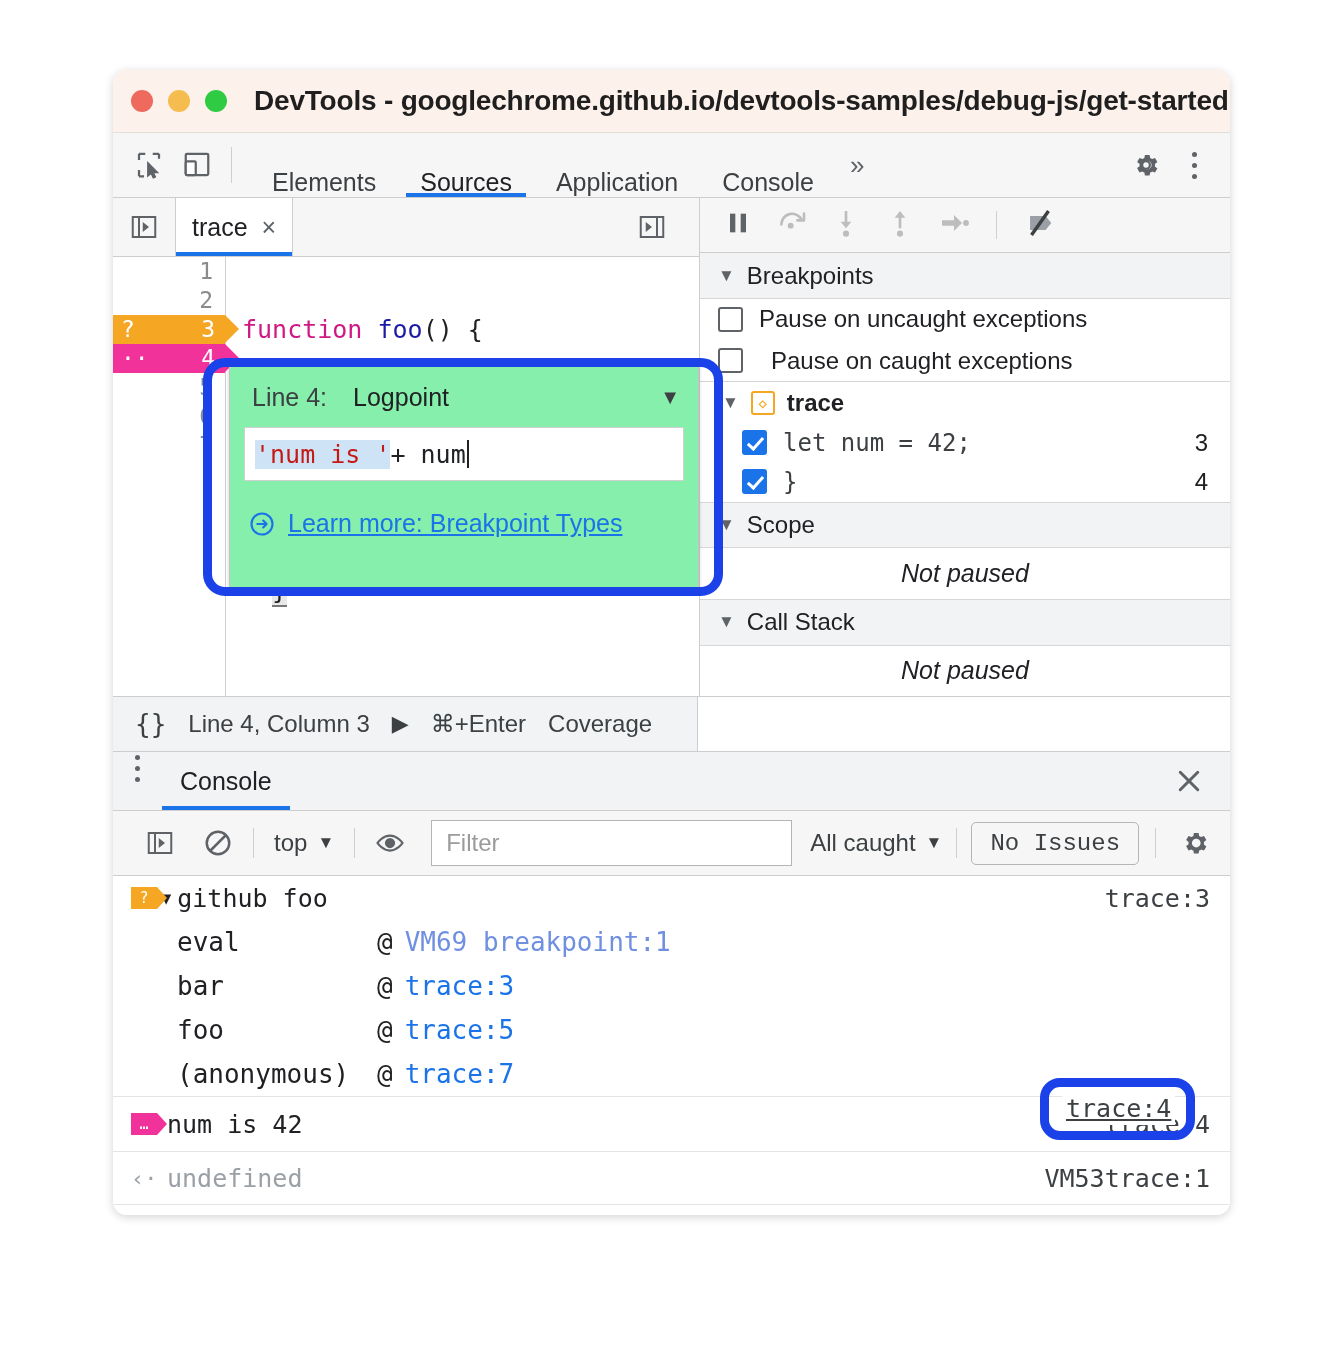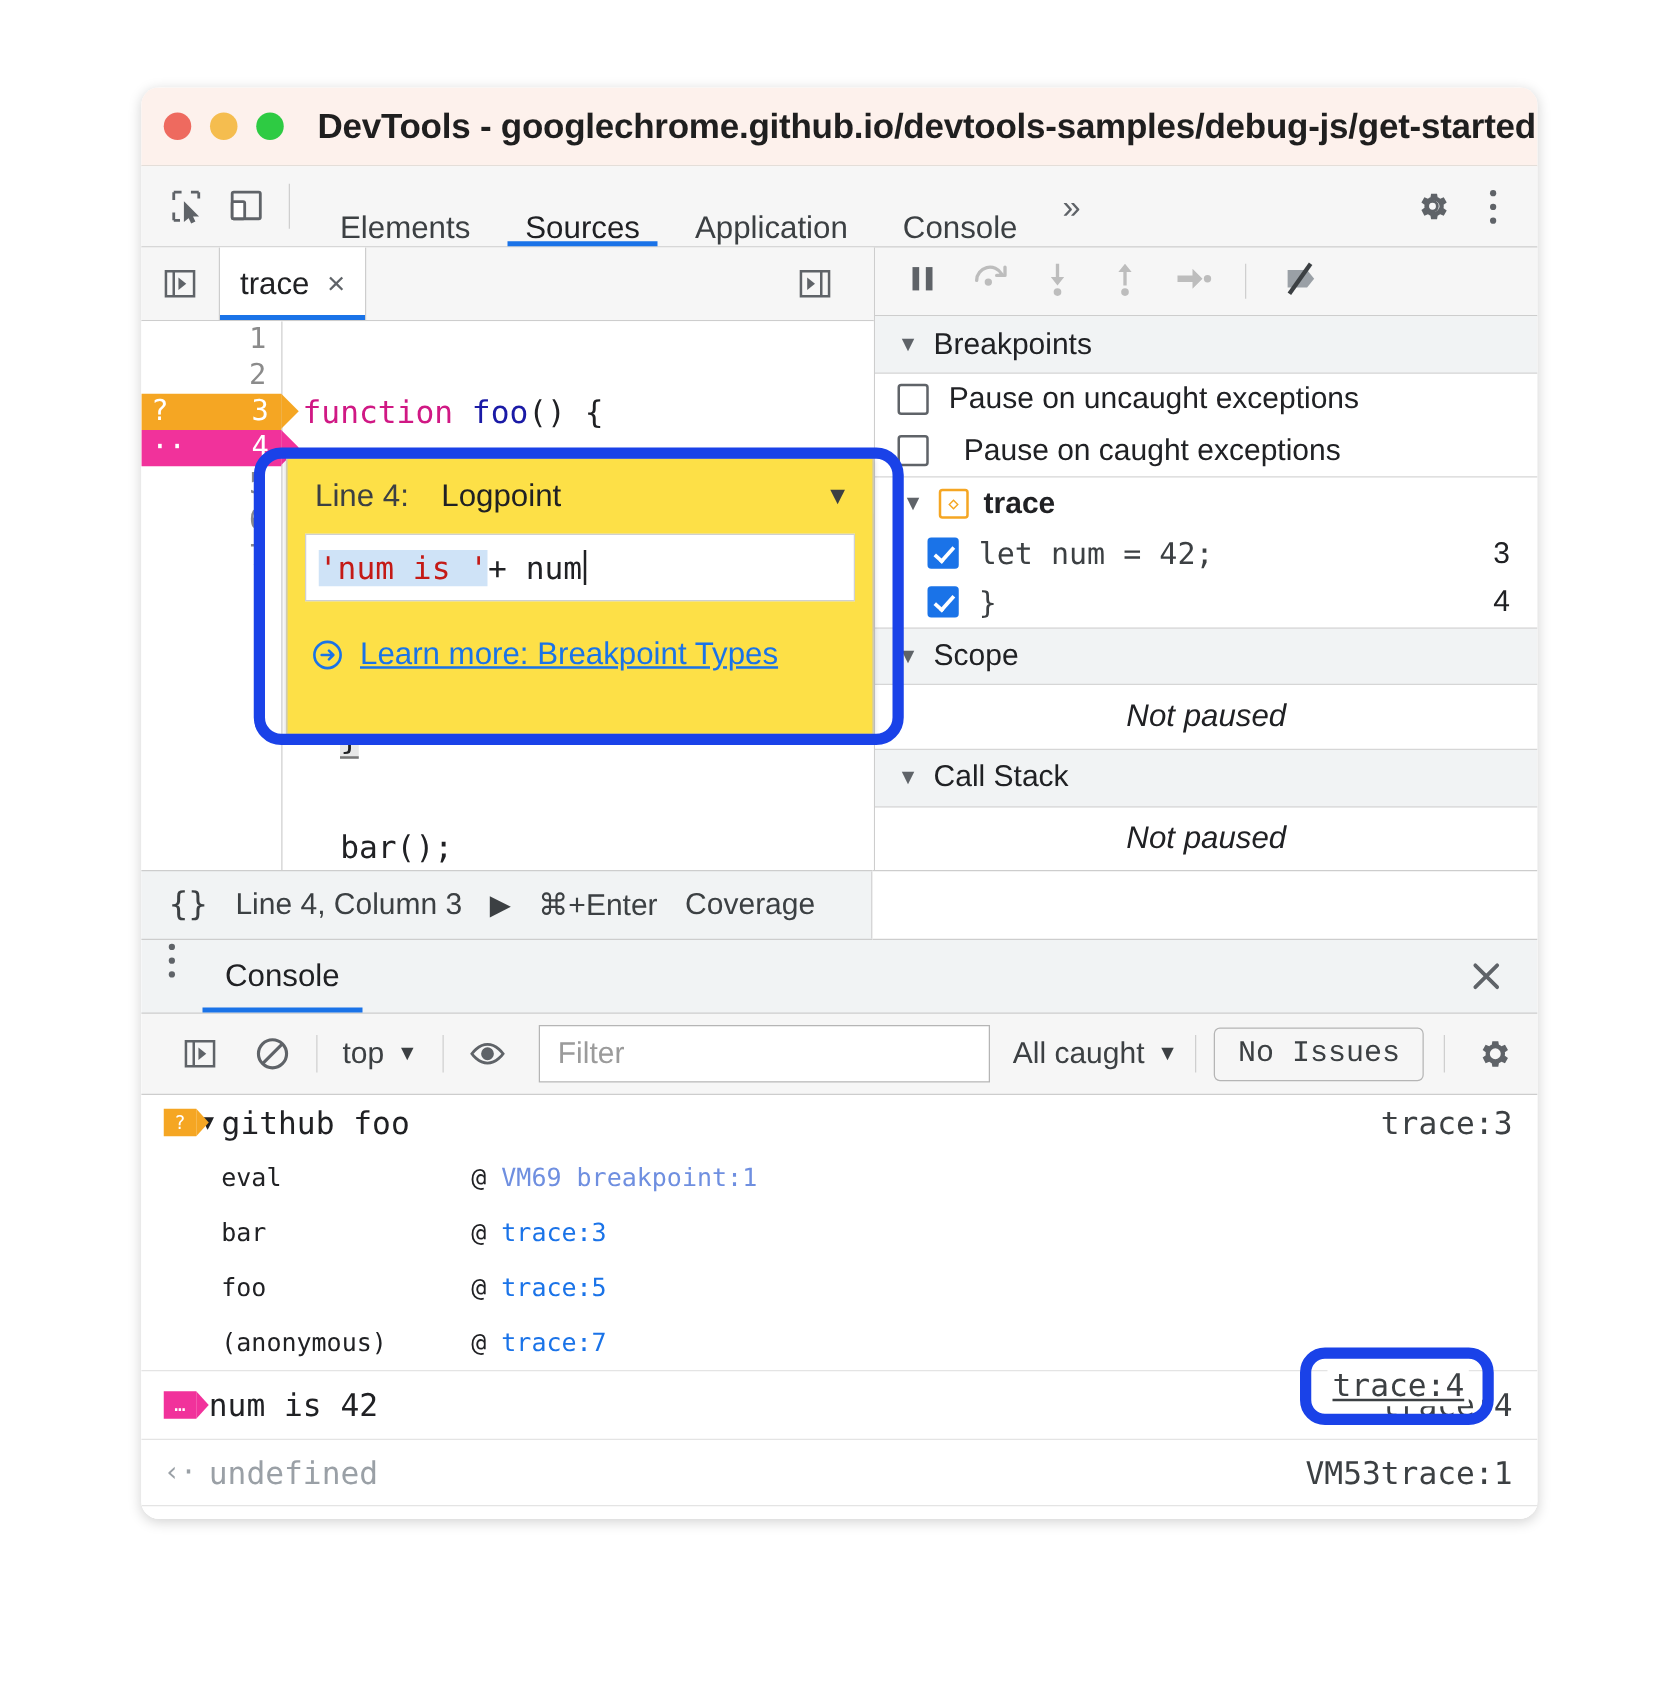--- a/index.html
+++ b/index.html
@@ -152,21 +152,21 @@
     border: 9px solid #1a42e8;
     border-radius: 22px;
     box-sizing: border-box;
     pointer-events: none;
     z-index: 30;
   }
   .logpoint {
     position: absolute;
     left: 116px; top: 296px;
     width: 470px; height: 222px;
-    background: #fde047;
+    background: #86efac;
     border: 1px solid #c5c5c5;
     box-sizing: border-box;
     z-index: 25;
     box-shadow: 0 1px 4px rgba(0,0,0,.2);
   }
   .lp-head {
     display: flex; align-items: center;
     height: 60px; padding: 0 18px 0 22px;
     font-size: 25px; color: #3c4043;
   }
@@ -336,21 +336,21 @@
     content:""; position:absolute; right:-10px; top:0;
     border-top: 11px solid transparent; border-bottom: 11px solid transparent;
     border-left: 10px solid currentColor;
   }
   .bp-chip.cond::after{ color:#f5a623;}
   .bp-chip.log::after{ color:#f1329b;}
   .clink { color:#1a73e8; }
   .clink.vm { color:#6f8fe0; }
   .cright { margin-left:auto; }
   .stackline { padding-left: 64px; display:flex; align-items:center; min-height: 44px;
-               font-family:"DejaVu Sans Mono", monospace; font-size:20px; color:#202124;}
+               font-family:"DejaVu Sans Mono", monospace; font-size:26px; color:#202124;}
   .stackline .fname { display:inline-block; width: 200px; }
   .ret-arrow { color:#9aa0a6; font-size:22px; }
   .undef { color:#9aa0a6; }
   .prompt-row { height: 58px; display:flex; align-items:center; padding-left: 20px; border-top:1px solid #e4e4e4;}
 
   .hl-ring-trace4 {
     position: absolute;
     left: 1040px; top: 1078px;
     width: 155px; height: 62px;
     border: 9px solid #1a42e8;
@@ -469,21 +469,20 @@
           </div>
           <div class="ln">5</div>
           <div class="ln">6</div>
           <div class="ln">7</div>
         </div>
         <div class="code">
           <div><span class="kw">function</span> <span class="fn">foo</span>() {</div>
           <div>  <span class="kw">function</span> <span class="fn">bar</span>() <span class="brace-hl">{</span></div>
           <div>    <span class="kw">let</span> num = <span class="num">42</span>;</div>
           <div>  <span class="brace-hl">}</span></div>
-          <div>  bar();</div>
           
           
         </div>
         <div class="edge-stripe cond" style="top:154px; height:47px;"></div>
         <div class="edge-stripe log" style="top:201px; height:47px;"></div>
       </div>
     </div>
 
     <div class="pane-right">
       <div class="dbgbar">

